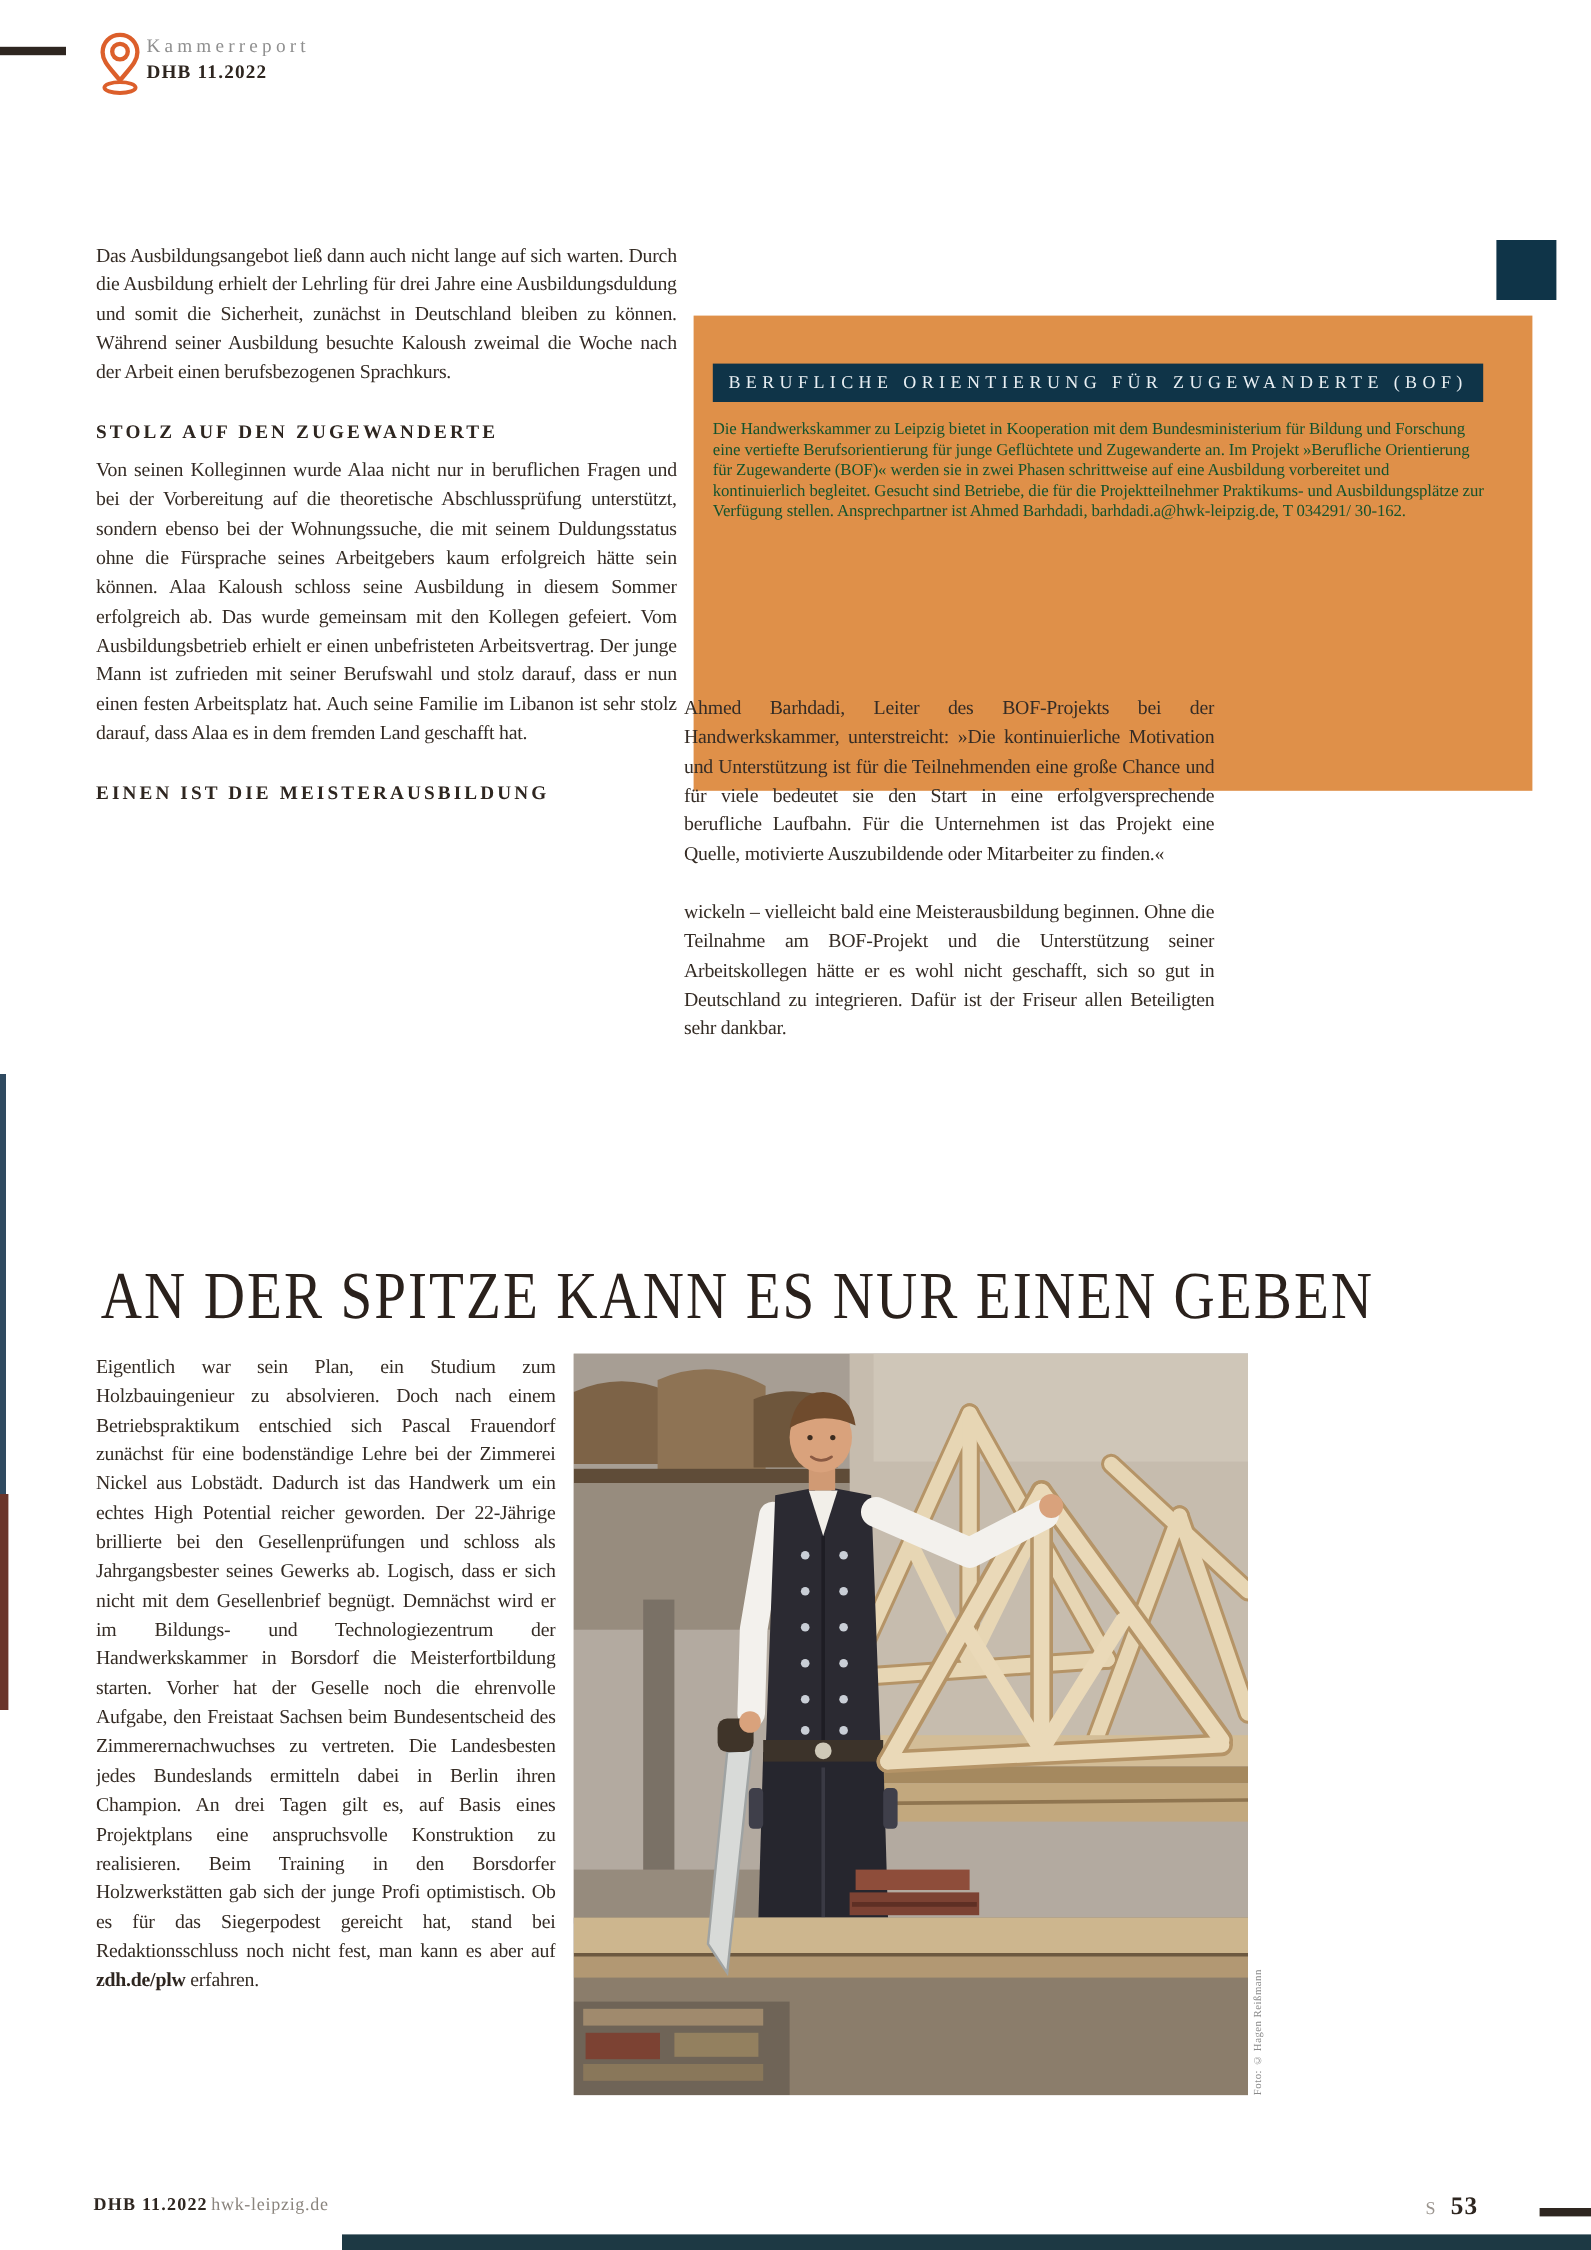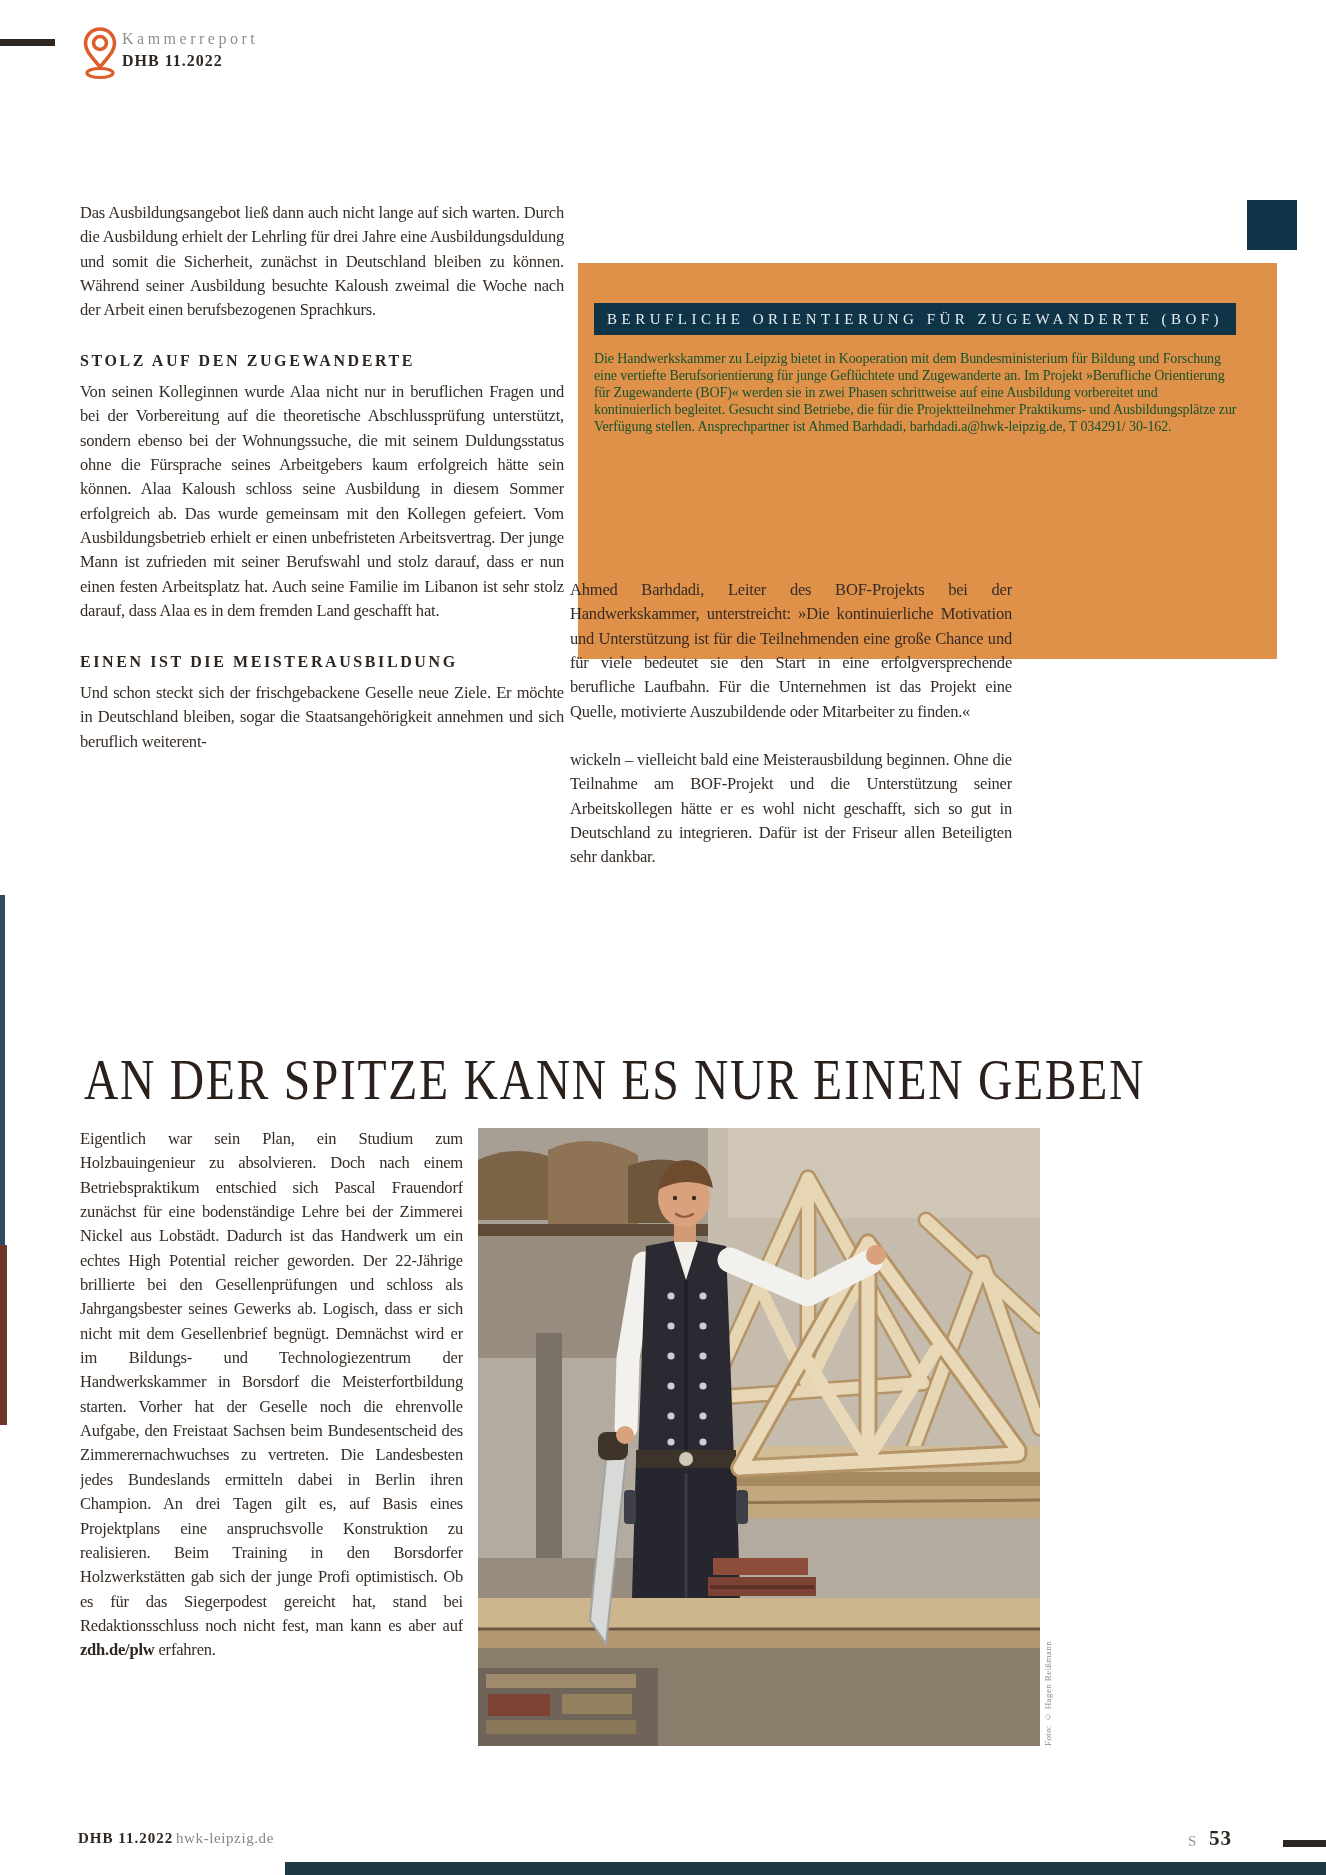--- a/index.html
+++ b/index.html
@@ -65,21 +65,20 @@
     <ellipse cx="18" cy="47" rx="13" ry="4.5" fill="none" stroke="#dc5f2b" stroke-width="3.2"></ellipse>
   </svg>
   <div class="abs brand">Kammerreport</div>
   <div class="abs issue">DHB 11.2022</div>
 
   <div class="abs col-left-top body-text">
     <p>Das Ausbildungsangebot ließ dann auch nicht lange auf sich warten. Durch die Ausbildung erhielt der Lehrling für drei Jahre eine Ausbildungsduldung und somit die Sicherheit, zunächst in Deutschland bleiben zu können. Während seiner Ausbildung besuchte Kaloush zweimal die Woche nach der Arbeit einen berufsbezogenen Sprachkurs.</p>
     <div class="sec-head">STOLZ AUF DEN ZUGEWANDERTE</div>
     <p>Von seinen Kolleginnen wurde Alaa nicht nur in beruflichen Fragen und bei der Vorbereitung auf die theoretische Abschlussprüfung unterstützt, sondern ebenso bei der Wohnungssuche, die mit seinem Duldungsstatus ohne die Fürsprache seines Arbeitgebers kaum erfolgreich hätte sein können. Alaa Kaloush schloss seine Ausbildung in diesem Sommer erfolgreich ab. Das wurde gemeinsam mit den Kollegen gefeiert. Vom Ausbildungsbetrieb erhielt er einen unbefristeten Arbeitsvertrag. Der junge Mann ist zufrieden mit seiner Berufswahl und stolz darauf, dass er nun einen festen Arbeitsplatz hat. Auch seine Familie im Libanon ist sehr stolz darauf, dass Alaa es in dem fremden Land geschafft hat.</p>
     <div class="sec-head">EINEN IST DIE MEISTERAUSBILDUNG</div>
-    <p>Und schon steckt sich der frischgebackene Geselle neue Ziele. Er möchte in Deutschland bleiben, sogar die Staatsangehörigkeit annehmen und sich beruflich weiterent-</p>
   </div>
 
   <div class="abs corner-accent"></div>
   <div class="abs infobox">
     <div class="infobox-inner">
       <div class="title-chip">BERUFLICHE ORIENTIERUNG FÜR ZUGEWANDERTE (BOF)</div>
       <div class="infobox-body">Die Handwerkskammer zu Leipzig bietet in Kooperation mit dem Bundesministerium für Bildung und Forschung eine vertiefte Berufsorientierung für junge Geflüchtete und Zugewanderte an. Im Projekt »Berufliche Orientierung für Zugewanderte (BOF)« werden sie in zwei Phasen schrittweise auf eine Ausbildung vorbereitet und kontinuierlich begleitet. Gesucht sind Betriebe, die für die Projektteilnehmer Praktikums- und Ausbildungsplätze zur Verfügung stellen. Ansprechpartner ist Ahmed Barhdadi, barhdadi.a@hwk-leipzig.de, T 034291/ 30-162.</div>
     </div>
   </div>
 

